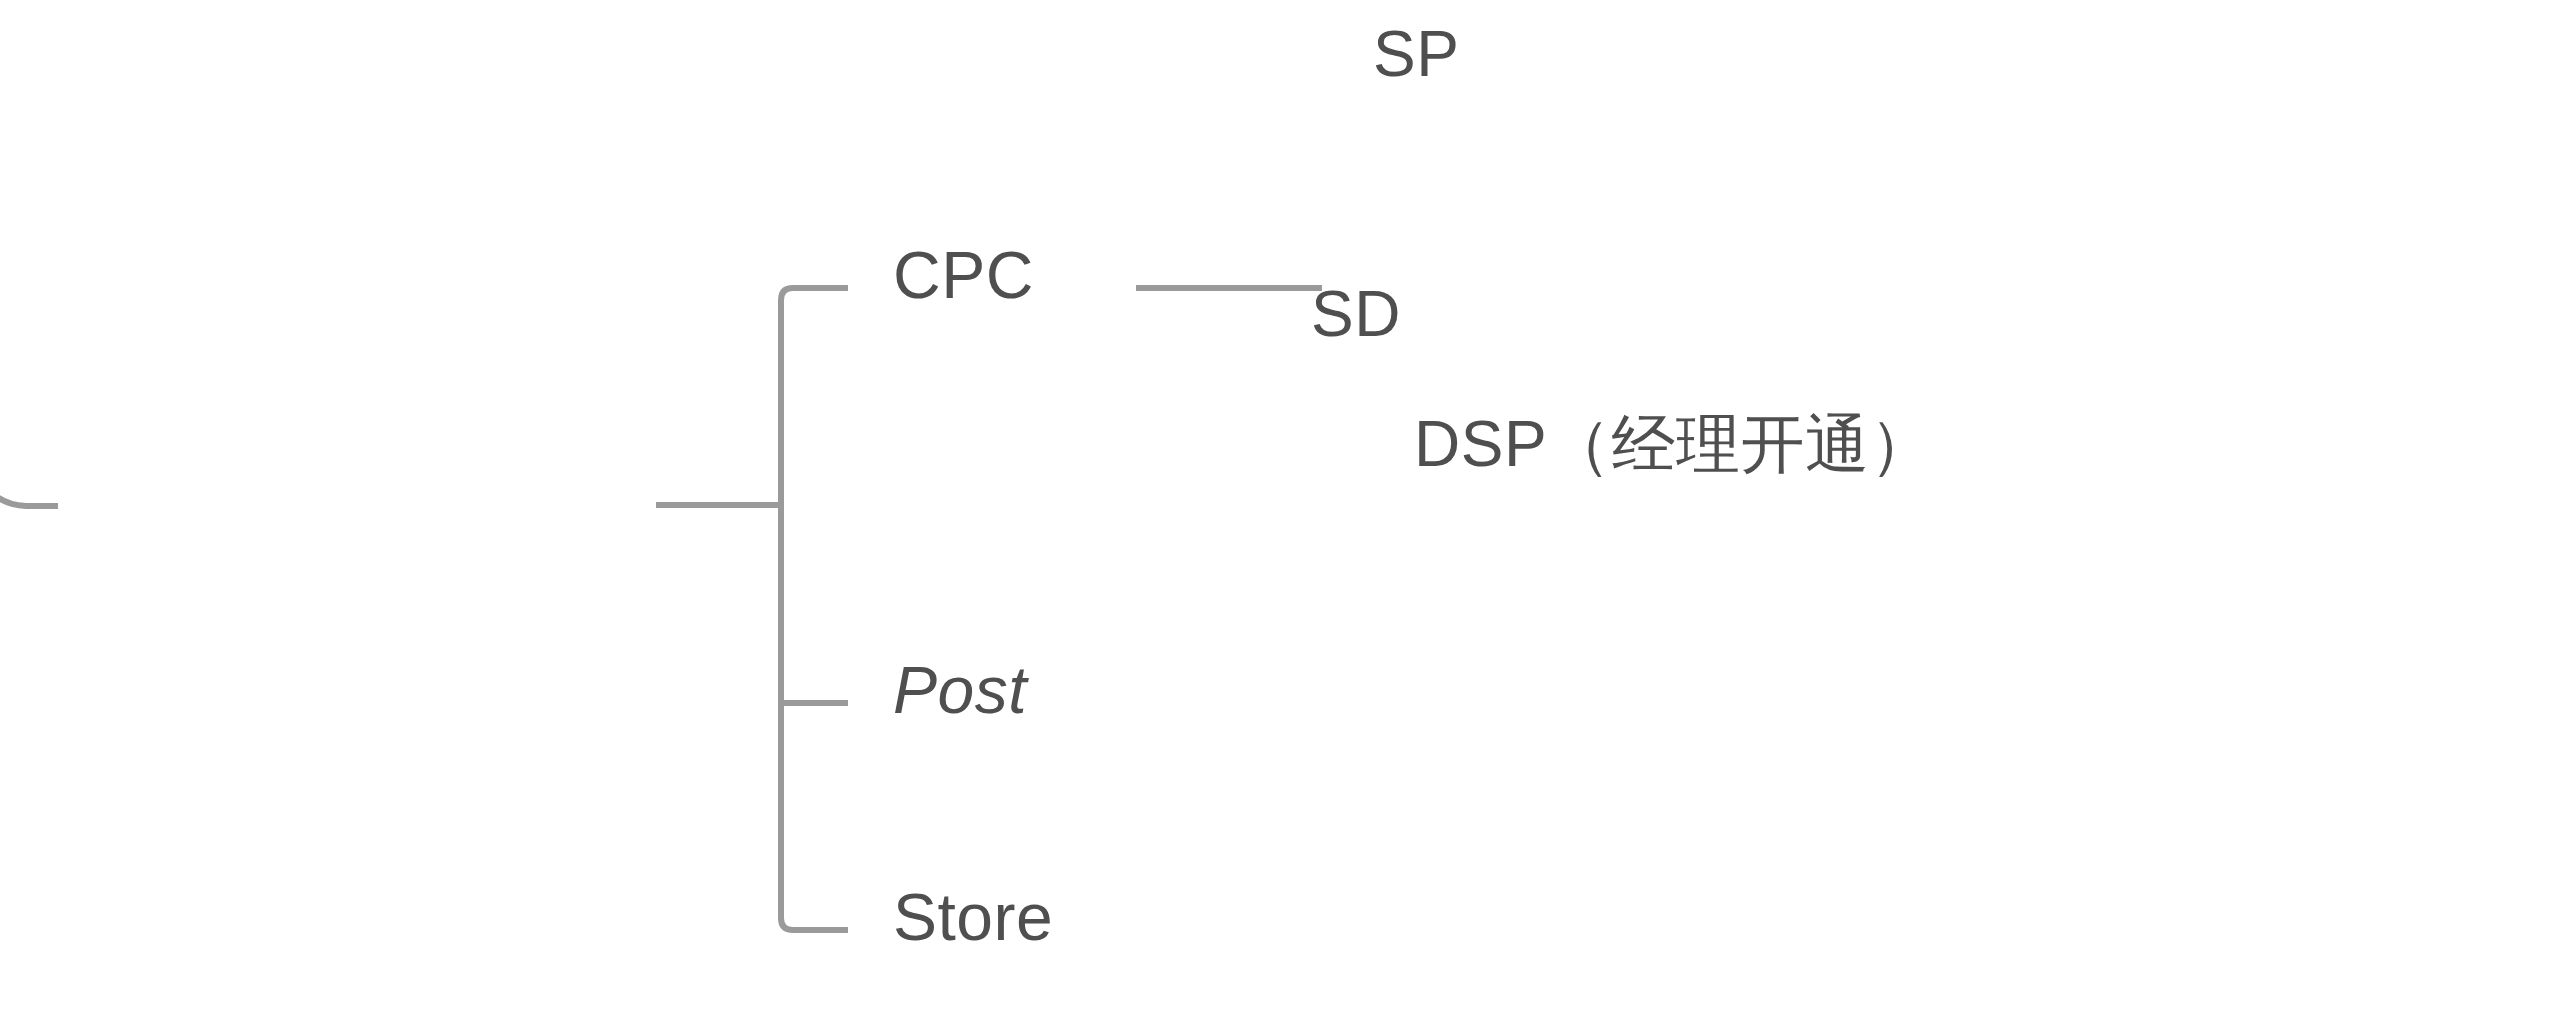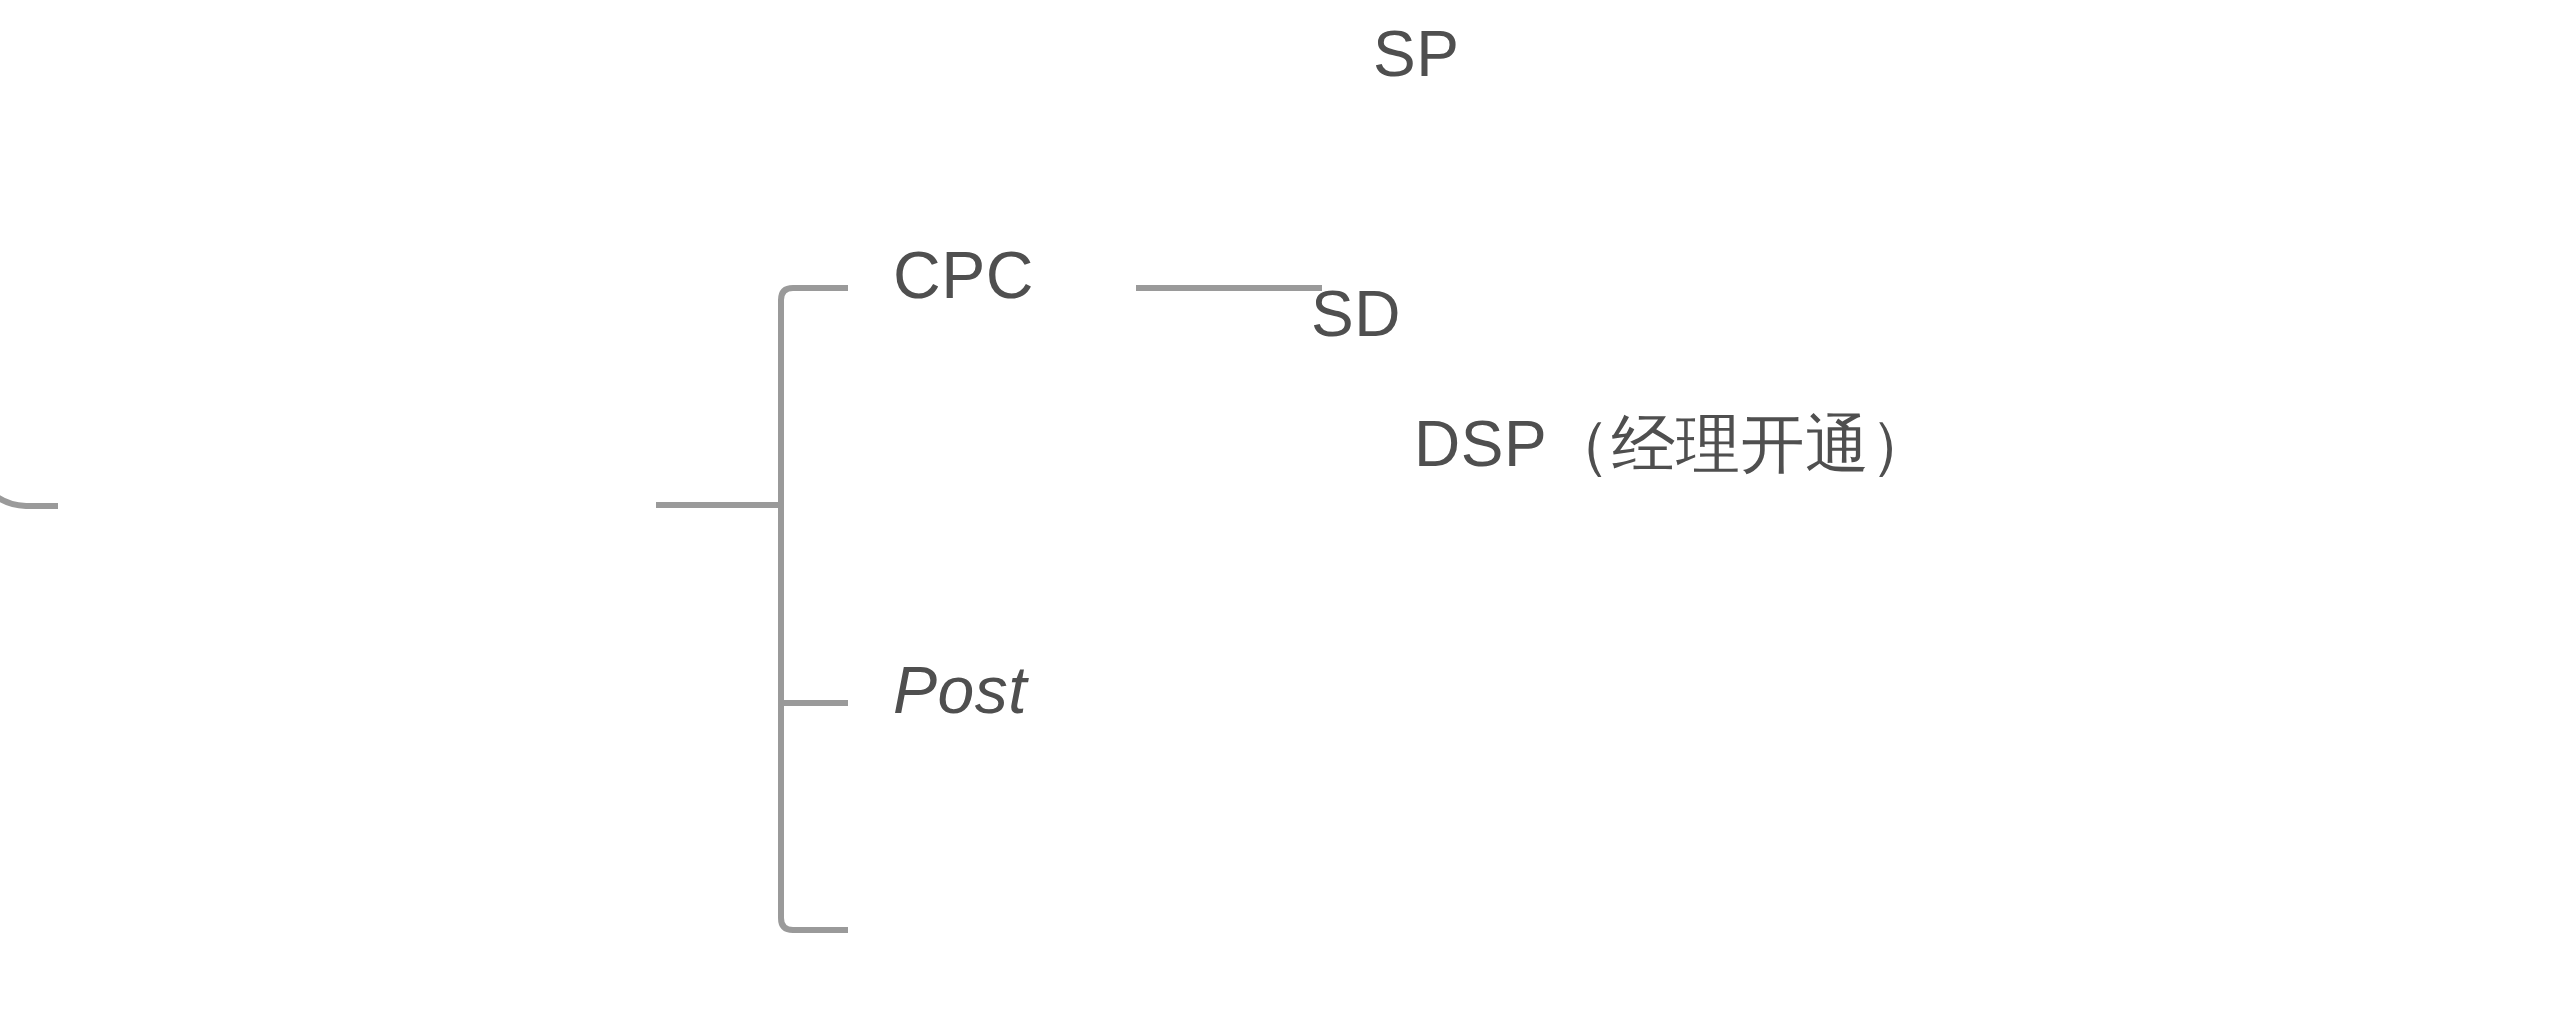--- a/index.html
+++ b/index.html
@@ -76,20 +76,21 @@
       <path d="M 1136 288 L 1322 288"></path>
 
     </g>
   </svg>
 
 
   <div class="node-text branch-node" id="branch-cpc">CPC</div>
 
   <div class="node-text branch-node" id="branch-post">Post</div>
 
+  <div class="node-text branch-node" id="branch-store">Store</div>
 
   <div class="node-text leaf-node" id="leaf-0">SP</div>
 
 
   <div class="node-text leaf-node" id="leaf-2">SD</div>
 
   <div class="node-text leaf-node" id="leaf-3">DSP（经理开通）</div>
 
 </div>
 

